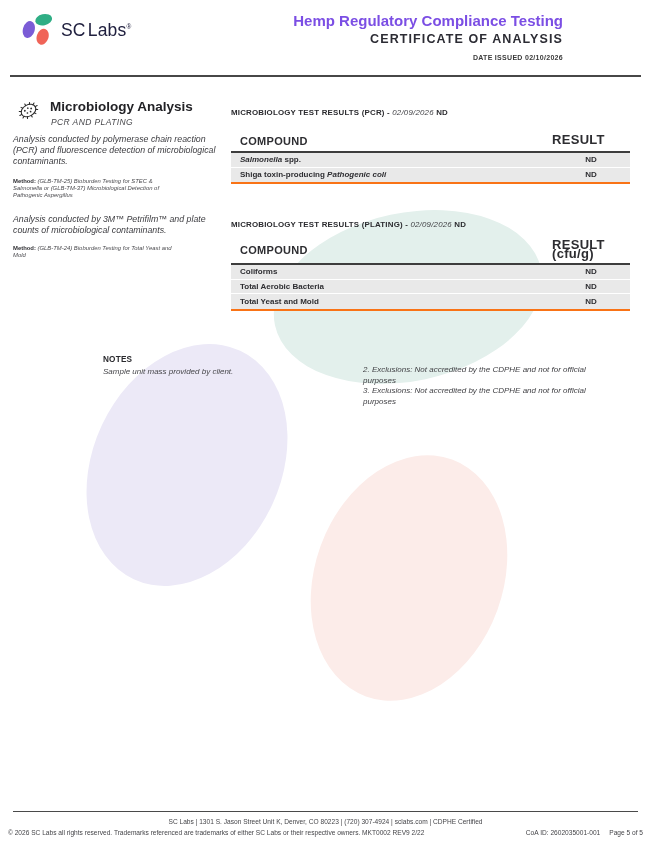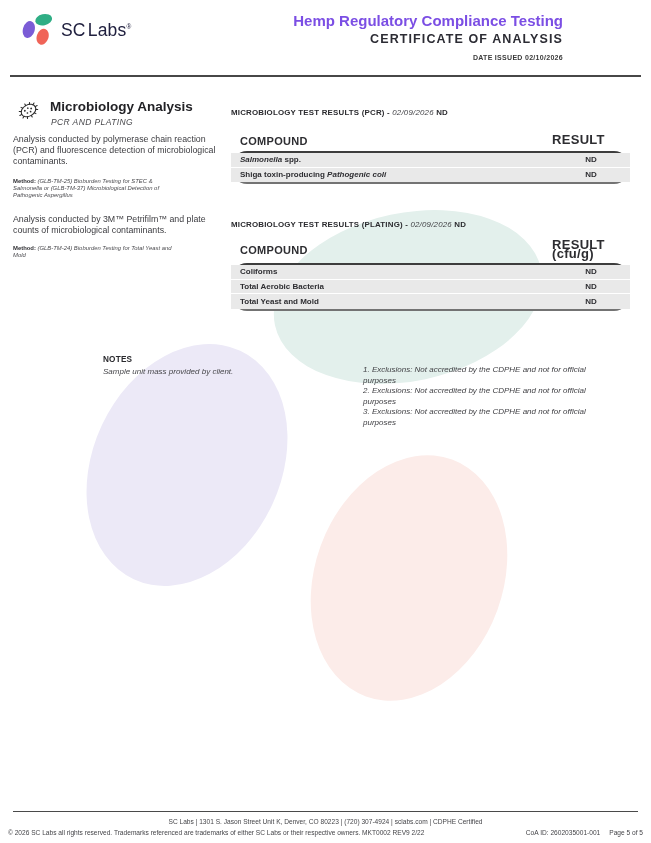--- a/index.html
+++ b/index.html
@@ -26,42 +26,42 @@
   .title-block { right:88px; top:12px; text-align:right;margin-left:44px; }
   .doc-title { font-size:15px; font-weight:700; color:#7b4ee4; }
   .doc-subtitle { font-size:12.5px; font-weight:700; color:#2c2c34; letter-spacing:1.1px; margin-top:3px; }
   .date-issued { right:88px; top:54px; font-size:7px; font-weight:700; color:#3a3a3a; letter-spacing:.3px; }
   .header-rule { left:10px; top:75px; width:631px; height:2px; background:#474747; }
 
   
   .micro-icon { left:14px; top:96px; }
   .section-title { left:50px; top:99px; font-size:13.5px; font-weight:700; color:#222226; }
   .section-subtitle { left:51px; top:117px; font-size:8.5px; font-style:italic; color:#47474b; letter-spacing:.4px; }
-  .desc { font-size:8.8px; line-height:10.8px; color:#3c3c40; width:204px; }
+  .desc { font-size:8.8px; font-style:italic; line-height:10.8px; color:#3c3c40; width:204px; }
   .desc1 { left:13px; top:134px; }
   .desc2 { left:13px; top:214px; }
   .method { font-size:5.9px; font-style:italic; line-height:7px; color:#4a4a4e; width:166px; }
   .method1 { left:13px; top:178px; }
   .method2 { left:13px; top:245px; }
   .method b { font-style:normal; font-weight:700; color:#2f2f33; }
 
   
   .tbl-title { font-size:7.9px; font-weight:700; color:#2b2b2f; letter-spacing:.2px; }
   .tbl-title .d { font-style:italic; font-weight:400; color:#3f3f43; }
   .tbl-title-pcr { left:231px; top:108px; }
   .tbl-title-plating { left:231px; top:220px; }
   .tbl { left:231px; width:399px; }
   .tbl-pcr { top:130px; }
   .tbl-plating { top:236px; }
   .tbl-head { display:flex; align-items:center; padding:0 0 0 9px; }
   .tbl-pcr .tbl-head { height:21px; }
   .tbl-plating .tbl-head { height:27px; }
   .th-compound { flex:1; font-size:11px; font-weight:700; color:#2d2d31; letter-spacing:.3px; }
   .th-result { width:78px; font-size:13px; font-weight:700; color:#2d2d31; letter-spacing:.3px; line-height:8.5px; }
-  .tbl-rows { border-top:2px solid #3d3d3d; border-bottom:2px solid #737373;border-radius:16px; }
+  .tbl-rows { border-top:2px solid #3d3d3d; border-bottom:2px solid #f97316; }
   .tbl-row { display:flex; align-items:center; background:#e9e9e9; height:14.5px; padding-left:9px; border-bottom:1px solid #ffffff; }
   .tbl-row:last-child { border-bottom:none; }
   .td-compound { flex:1; font-size:8px; font-weight:600; color:#2e2e32; }
   .td-compound .it { font-style:italic; }
   .td-result { width:78px; text-align:center; font-size:8px; font-weight:600; color:#2e2e32; }
 
   
   .notes { left:103px; top:355px; }
   .notes-title { font-size:8.2px; font-weight:700; color:#29292d; letter-spacing:.2px; }
   .notes-body { font-size:8px; font-style:italic; color:#47474b; margin-top:3px; }
@@ -169,21 +169,20 @@
       </div>
     </div>
   </div>
 
   <div class="abs z1 notes">
     <div class="notes-title">NOTES</div>
     <div class="notes-body">Sample unit mass provided by client.</div>
   </div>
 
   <div class="abs z1 exclusions">
-    <div>1. Exclusions: Not accredited by the CDPHE and not for official purposes</div>
     <div>2. Exclusions: Not accredited by the CDPHE and not for official purposes</div>
     <div>3. Exclusions: Not accredited by the CDPHE and not for official purposes</div>
   </div>
 
   <div class="abs z1 footer-rule"></div>
   <div class="abs z1 footer-line1">SC Labs | 1301 S. Jason Street Unit K, Denver, CO 80223 | (720) 307-4924 | sclabs.com | CDPHE Certified</div>
   <div class="abs z1 footer-line2">
     <span>© 2026 SC Labs all rights reserved. Trademarks referenced are trademarks of either SC Labs or their respective owners. MKT0002 REV9 2/22</span>
     <span class="footer-right">
       <span>CoA ID: 2602035001-001</span>

